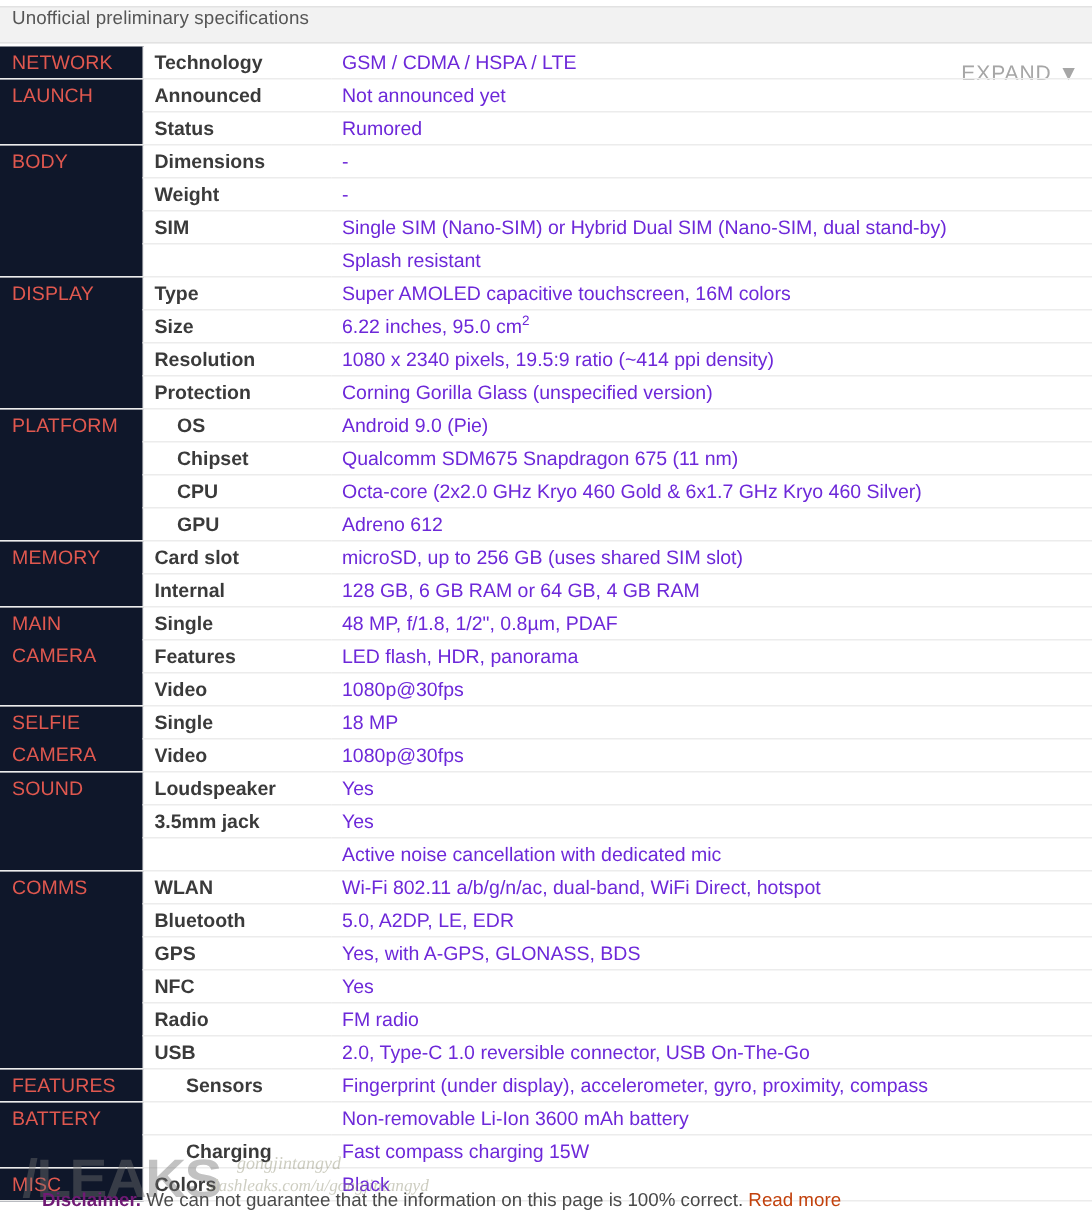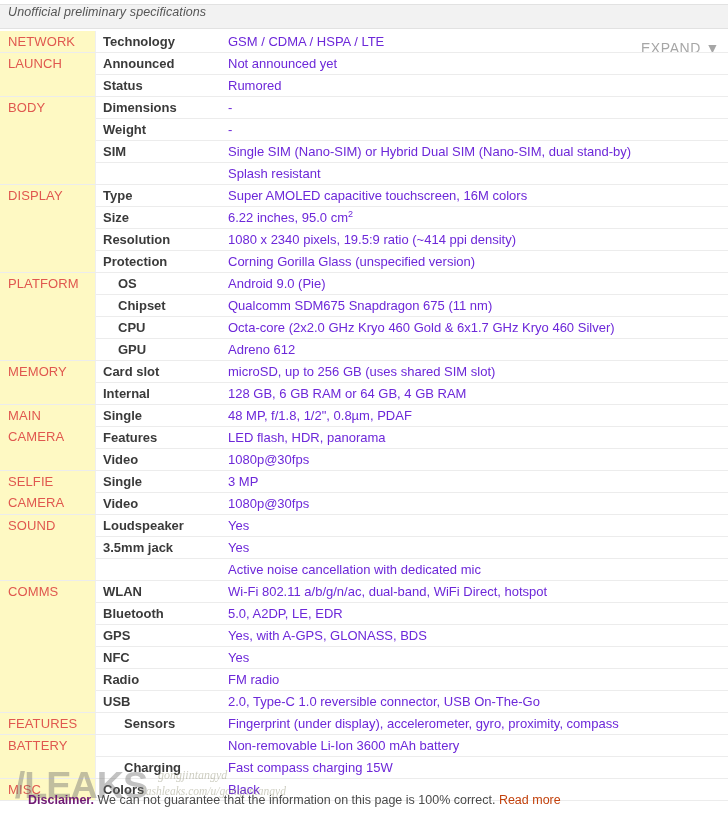--- a/index.html
+++ b/index.html
@@ -29,42 +29,41 @@
     border-bottom: 1px solid #e2e2e2;
     box-sizing: border-box;
   }
   #header-title {
     position: absolute;
     left: 8px; top: 5px;
     font-size: 12.5px;
     color: #555555;
     letter-spacing: 0.1px;
     white-space: nowrap;
-    font-style: italic;
   }
 
   
   #spec-table {
     position: absolute;
     left: 0; top: 31px;
     width: 728px;
     border-collapse: collapse;
     table-layout: fixed;
   }
   #spec-table td {
     padding: 0;
     vertical-align: top;
     border-bottom: 1px solid #ececec;
     line-height: 21px;
     height: 21px;
     font-size: 13px;
   }
   .cat-cell {
     width: 87px;
-    background: #fef9c3;
+    background: #0f172a;
     border-right: 1px solid #efefef;
     color: #e0584f;
     font-size: 14px;
     line-height: 20px;
     padding-left: 8px !important;
     letter-spacing: 0.1px;
     white-space: normal;
     word-spacing: 100px; 
   }
   .cat-cell.one-word { word-spacing: normal; }
@@ -251,21 +250,21 @@
         <td class="lbl-cell">Features</td>
         <td class="val-cell">LED flash, HDR, panorama</td>
       </tr>
       <tr class="w-narrow">
         <td class="lbl-cell">Video</td>
         <td class="val-cell">1080p@30fps</td>
       </tr>
       <tr class="w-narrow">
         <td class="cat-cell" rowspan="2">SELFIE CAMERA</td>
         <td class="lbl-cell">Single</td>
-        <td class="val-cell">3 MP</td>
+        <td class="val-cell">18 MP</td>
       </tr>
       <tr class="w-narrow">
         <td class="lbl-cell">Video</td>
         <td class="val-cell">1080p@30fps</td>
       </tr>
       <tr class="w-narrow">
         <td class="cat-cell one-word" rowspan="3">SOUND</td>
         <td class="lbl-cell">Loudspeaker</td>
         <td class="val-cell">Yes</td>
       </tr>

